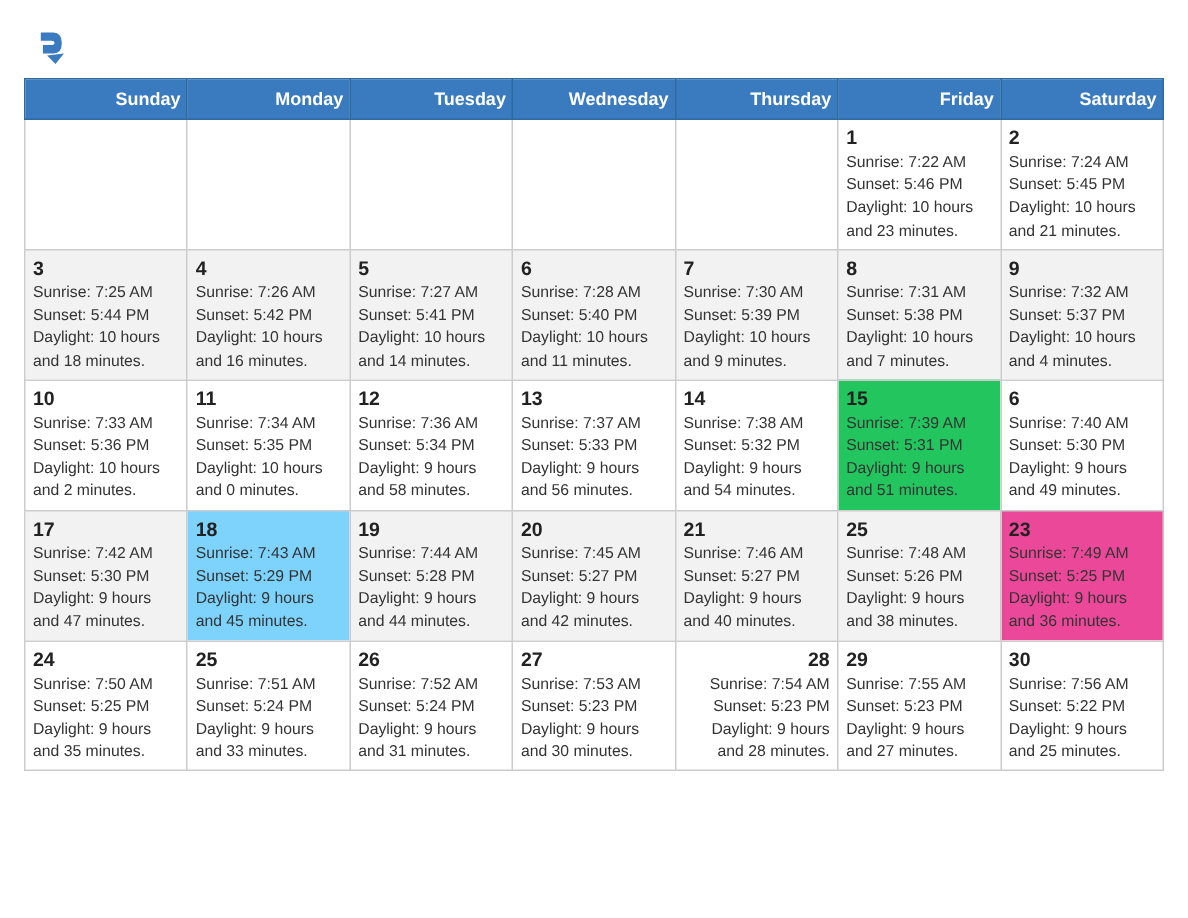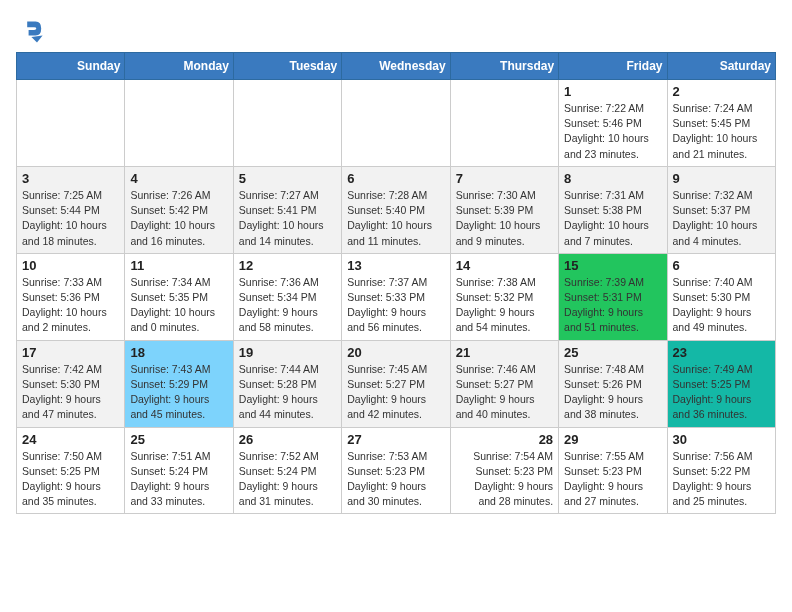--- a/index.html
+++ b/index.html
@@ -217,21 +217,21 @@
           <div class="day-info">Sunrise: 7:45 AM<br>Sunset: 5:27 PM<br>Daylight: 9 hours<br>and 42 minutes.</div>
         </td>
         <td style="background: rgb(242, 242, 242);">
           <div class="day-number">21</div>
           <div class="day-info">Sunrise: 7:46 AM<br>Sunset: 5:27 PM<br>Daylight: 9 hours<br>and 40 minutes.</div>
         </td>
         <td style="background: rgb(242, 242, 242);">
           <div class="day-number">25</div>
           <div class="day-info">Sunrise: 7:48 AM<br>Sunset: 5:26 PM<br>Daylight: 9 hours<br>and 38 minutes.</div>
         </td>
-        <td style="background: #14b8a6;">
+        <td style="background: #ec4899;">
           <div class="day-number">23</div>
           <div class="day-info">Sunrise: 7:49 AM<br>Sunset: 5:25 PM<br>Daylight: 9 hours<br>and 36 minutes.</div>
         </td>
       </tr>
       <tr>
         <td style="background: rgb(255, 255, 255);">
           <div class="day-number">24</div>
           <div class="day-info">Sunrise: 7:50 AM<br>Sunset: 5:25 PM<br>Daylight: 9 hours<br>and 35 minutes.</div>
         </td>
         <td style="background: rgb(255, 255, 255); margin-left: 40px;">

